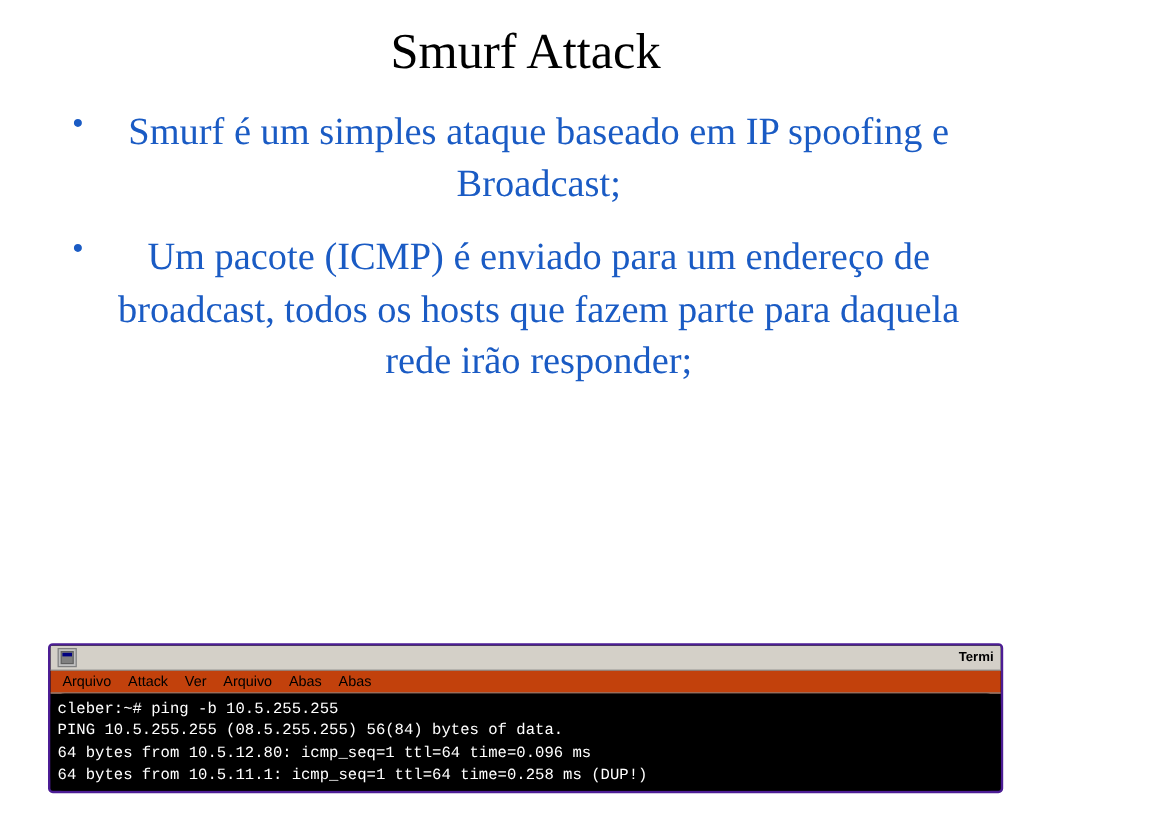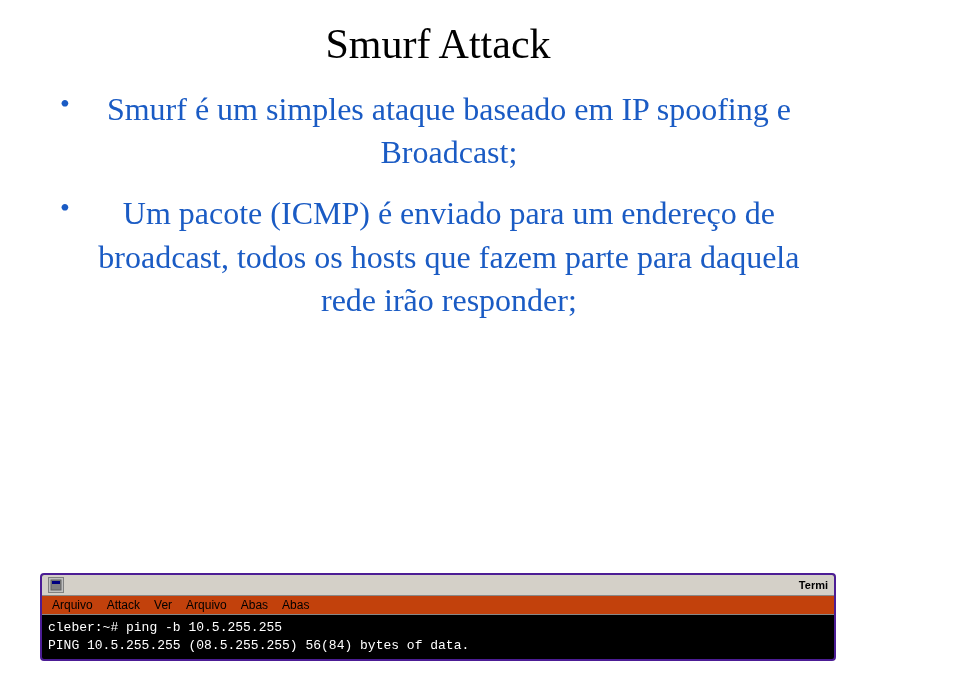--- a/index.html
+++ b/index.html
@@ -180,17 +180,19 @@
       <span class="terminal-menu-item">Attack</span>
       <span class="terminal-menu-item">Ver</span>
       <span class="terminal-menu-item">Arquivo</span>
       <span class="terminal-menu-item">Abas</span>
       <span class="terminal-menu-item">Abas</span>
     </div>
 
     <div class="terminal-body">
       <span class="terminal-line">cleber:~# ping -b 10.5.255.255</span>
       <span class="terminal-line">PING 10.5.255.255 (08.5.255.255) 56(84) bytes of data.</span>
+      <span class="terminal-line">64 bytes from 10.5.12.80: icmp_seq=1 ttl=64 time=0.096 ms</span>
+      <span class="terminal-line">64 bytes from 10.5.11.1: icmp_seq=1 ttl=64 time=0.258 ms (DUP!)</span>
     </div>
 
   </div>
 
 </div>
 
 </body></html>

